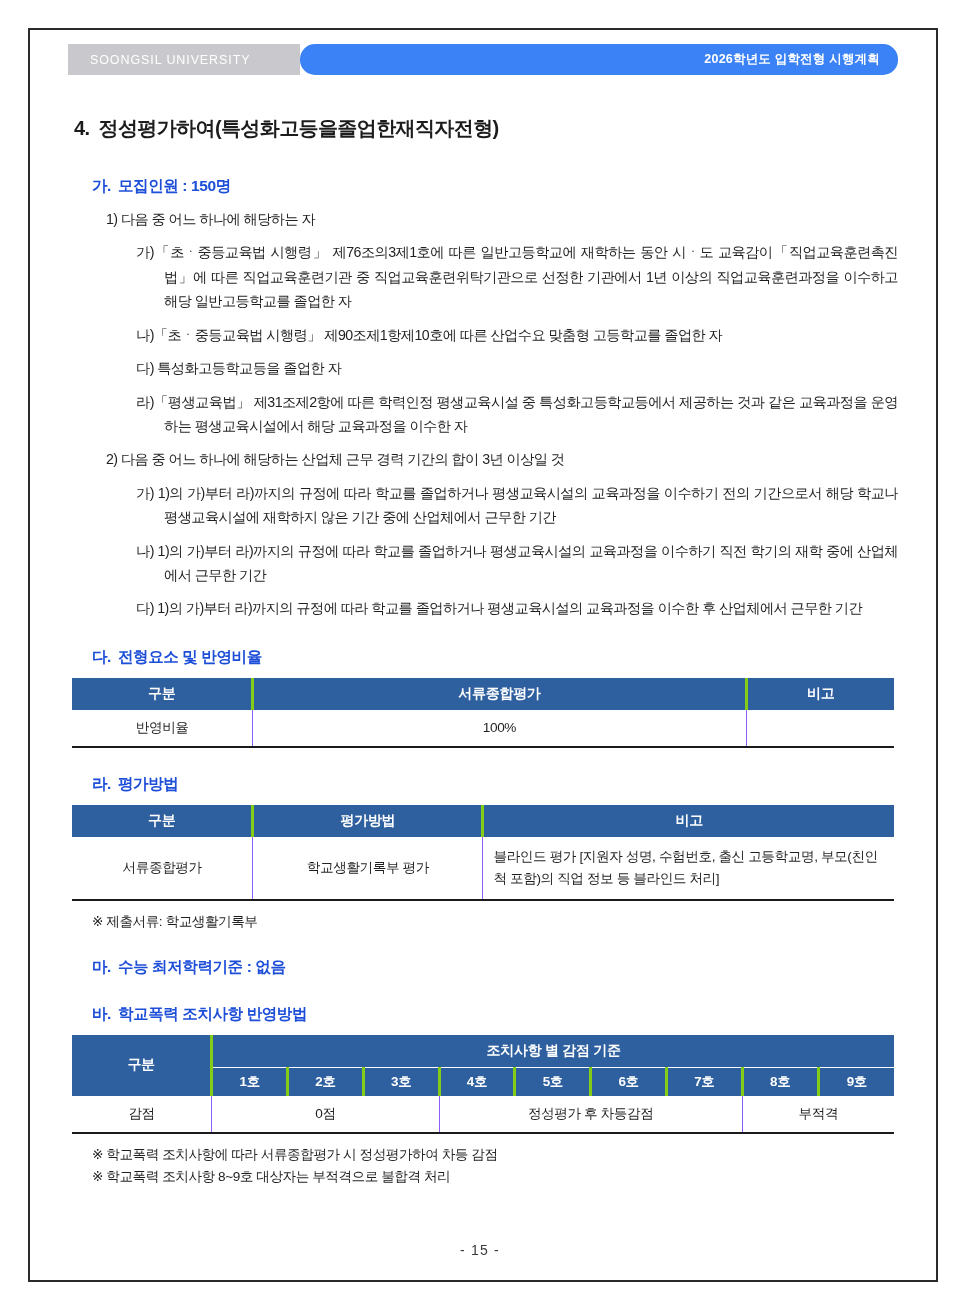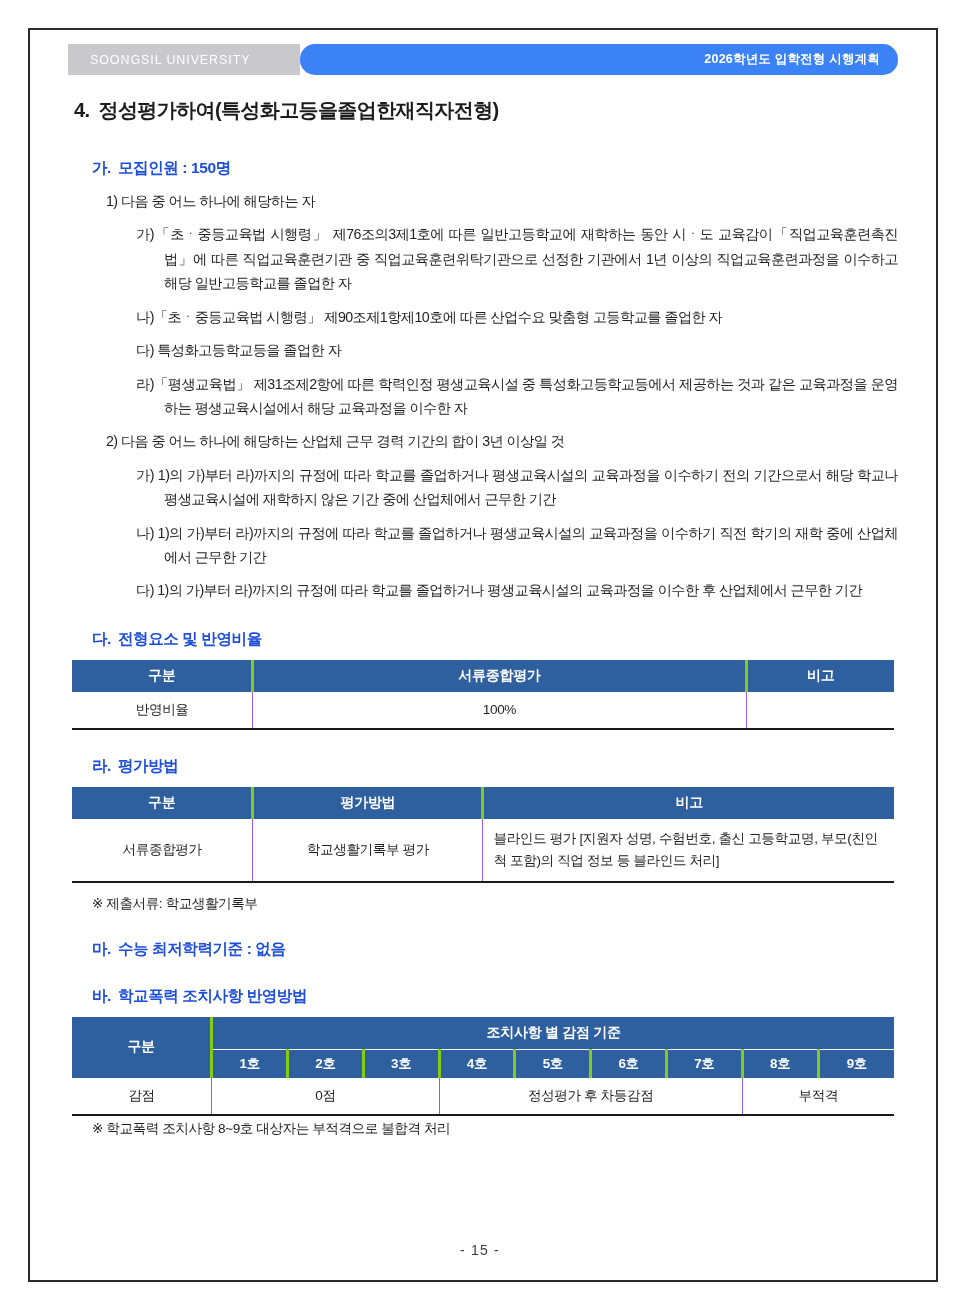--- a/index.html
+++ b/index.html
@@ -36,21 +36,21 @@
     bottom: 24px;
     box-sizing: border-box;
     padding: 14px 38px 0 38px;
   }
 
   
   .runhead {
     display: flex;
     align-items: stretch;
     height: 31px;
-    margin-bottom: 22px;
+    margin-bottom: 40px;
   }
   .runhead-left {
     width: 232px;
     background: #c9c9cd;
     color: #ffffff;
     font-size: 12.5px;
     letter-spacing: 0.9px;
     display: flex;
     align-items: center;
     padding-left: 22px;
@@ -337,18 +337,19 @@
           <tr>
             <td>감점</td>
             <td colspan="3">0점</td>
             <td colspan="4">정성평가 후 차등감점</td>
             <td colspan="2">부적격</td>
           </tr>
         </tbody>
       </table>
     </div>
 
+    <p class="note">※ 학교폭력 조치사항에 따라 서류종합평가 시 정성평가하여 차등 감점</p>
     <p class="note tight">※ 학교폭력 조치사항 8~9호 대상자는 부적격으로 불합격 처리</p>
 
   </div>
 
   <div class="pagefoot">- 15 -</div>
 </div>
 
 </body></html>

